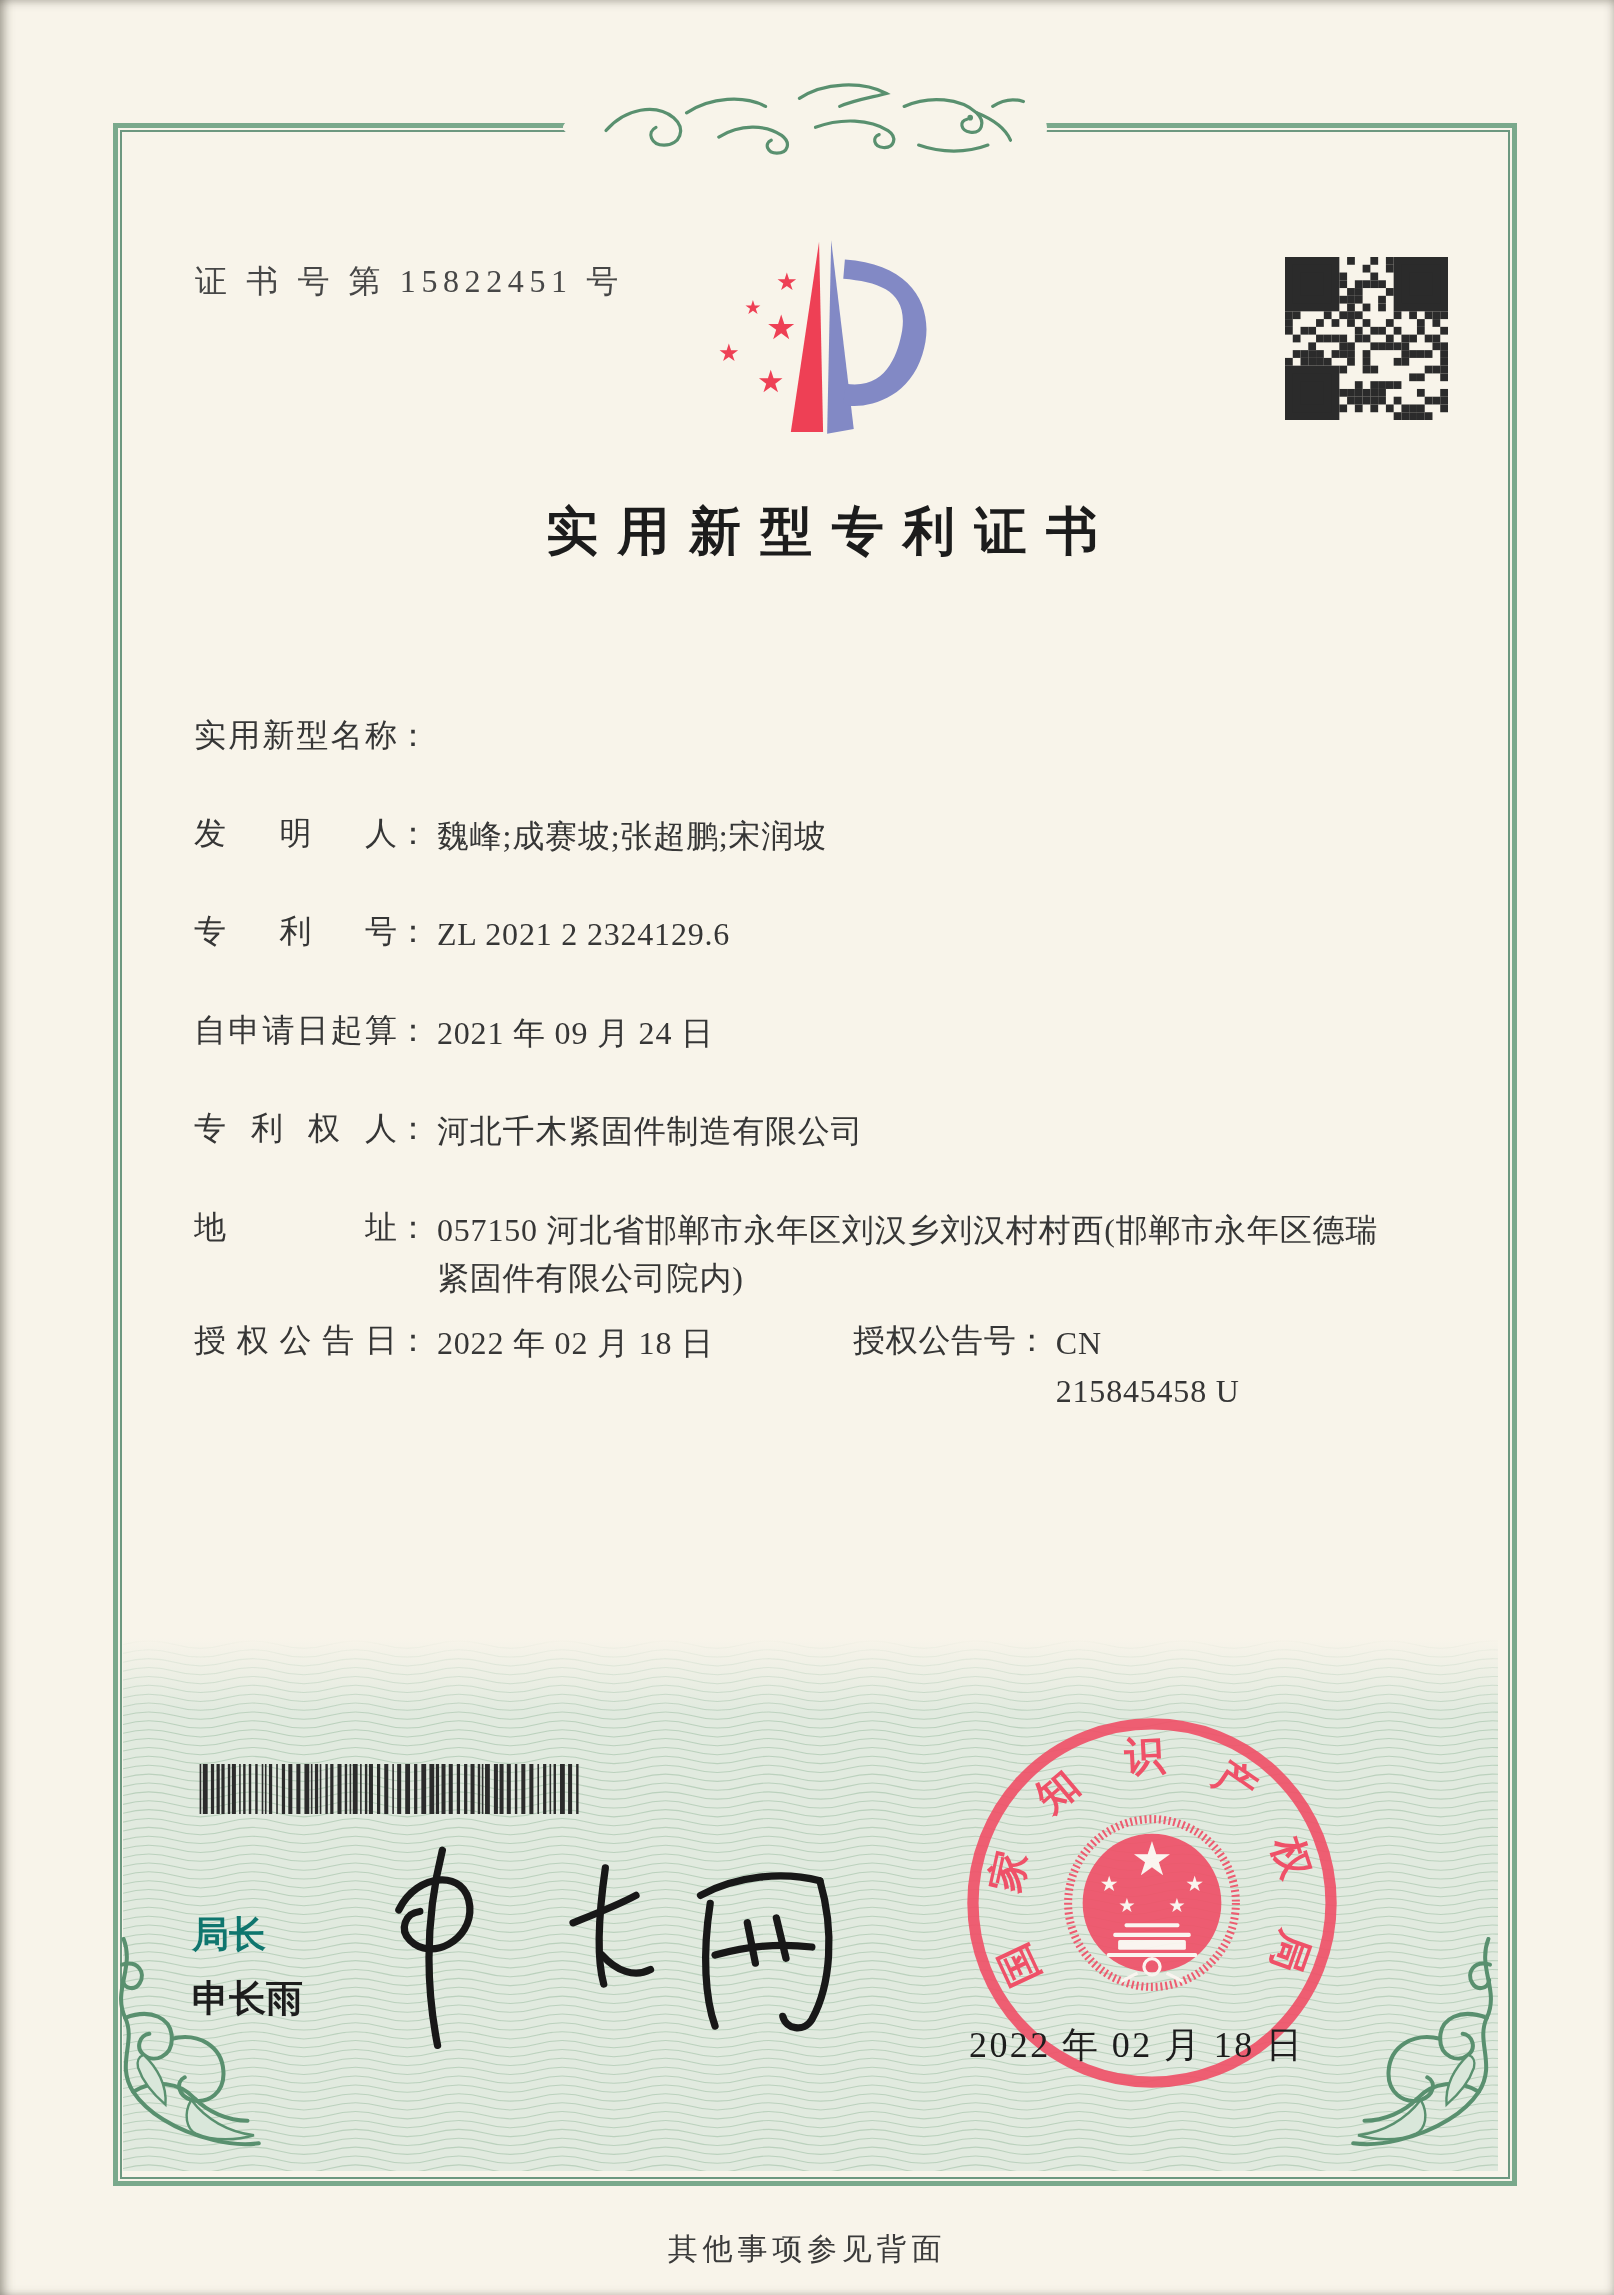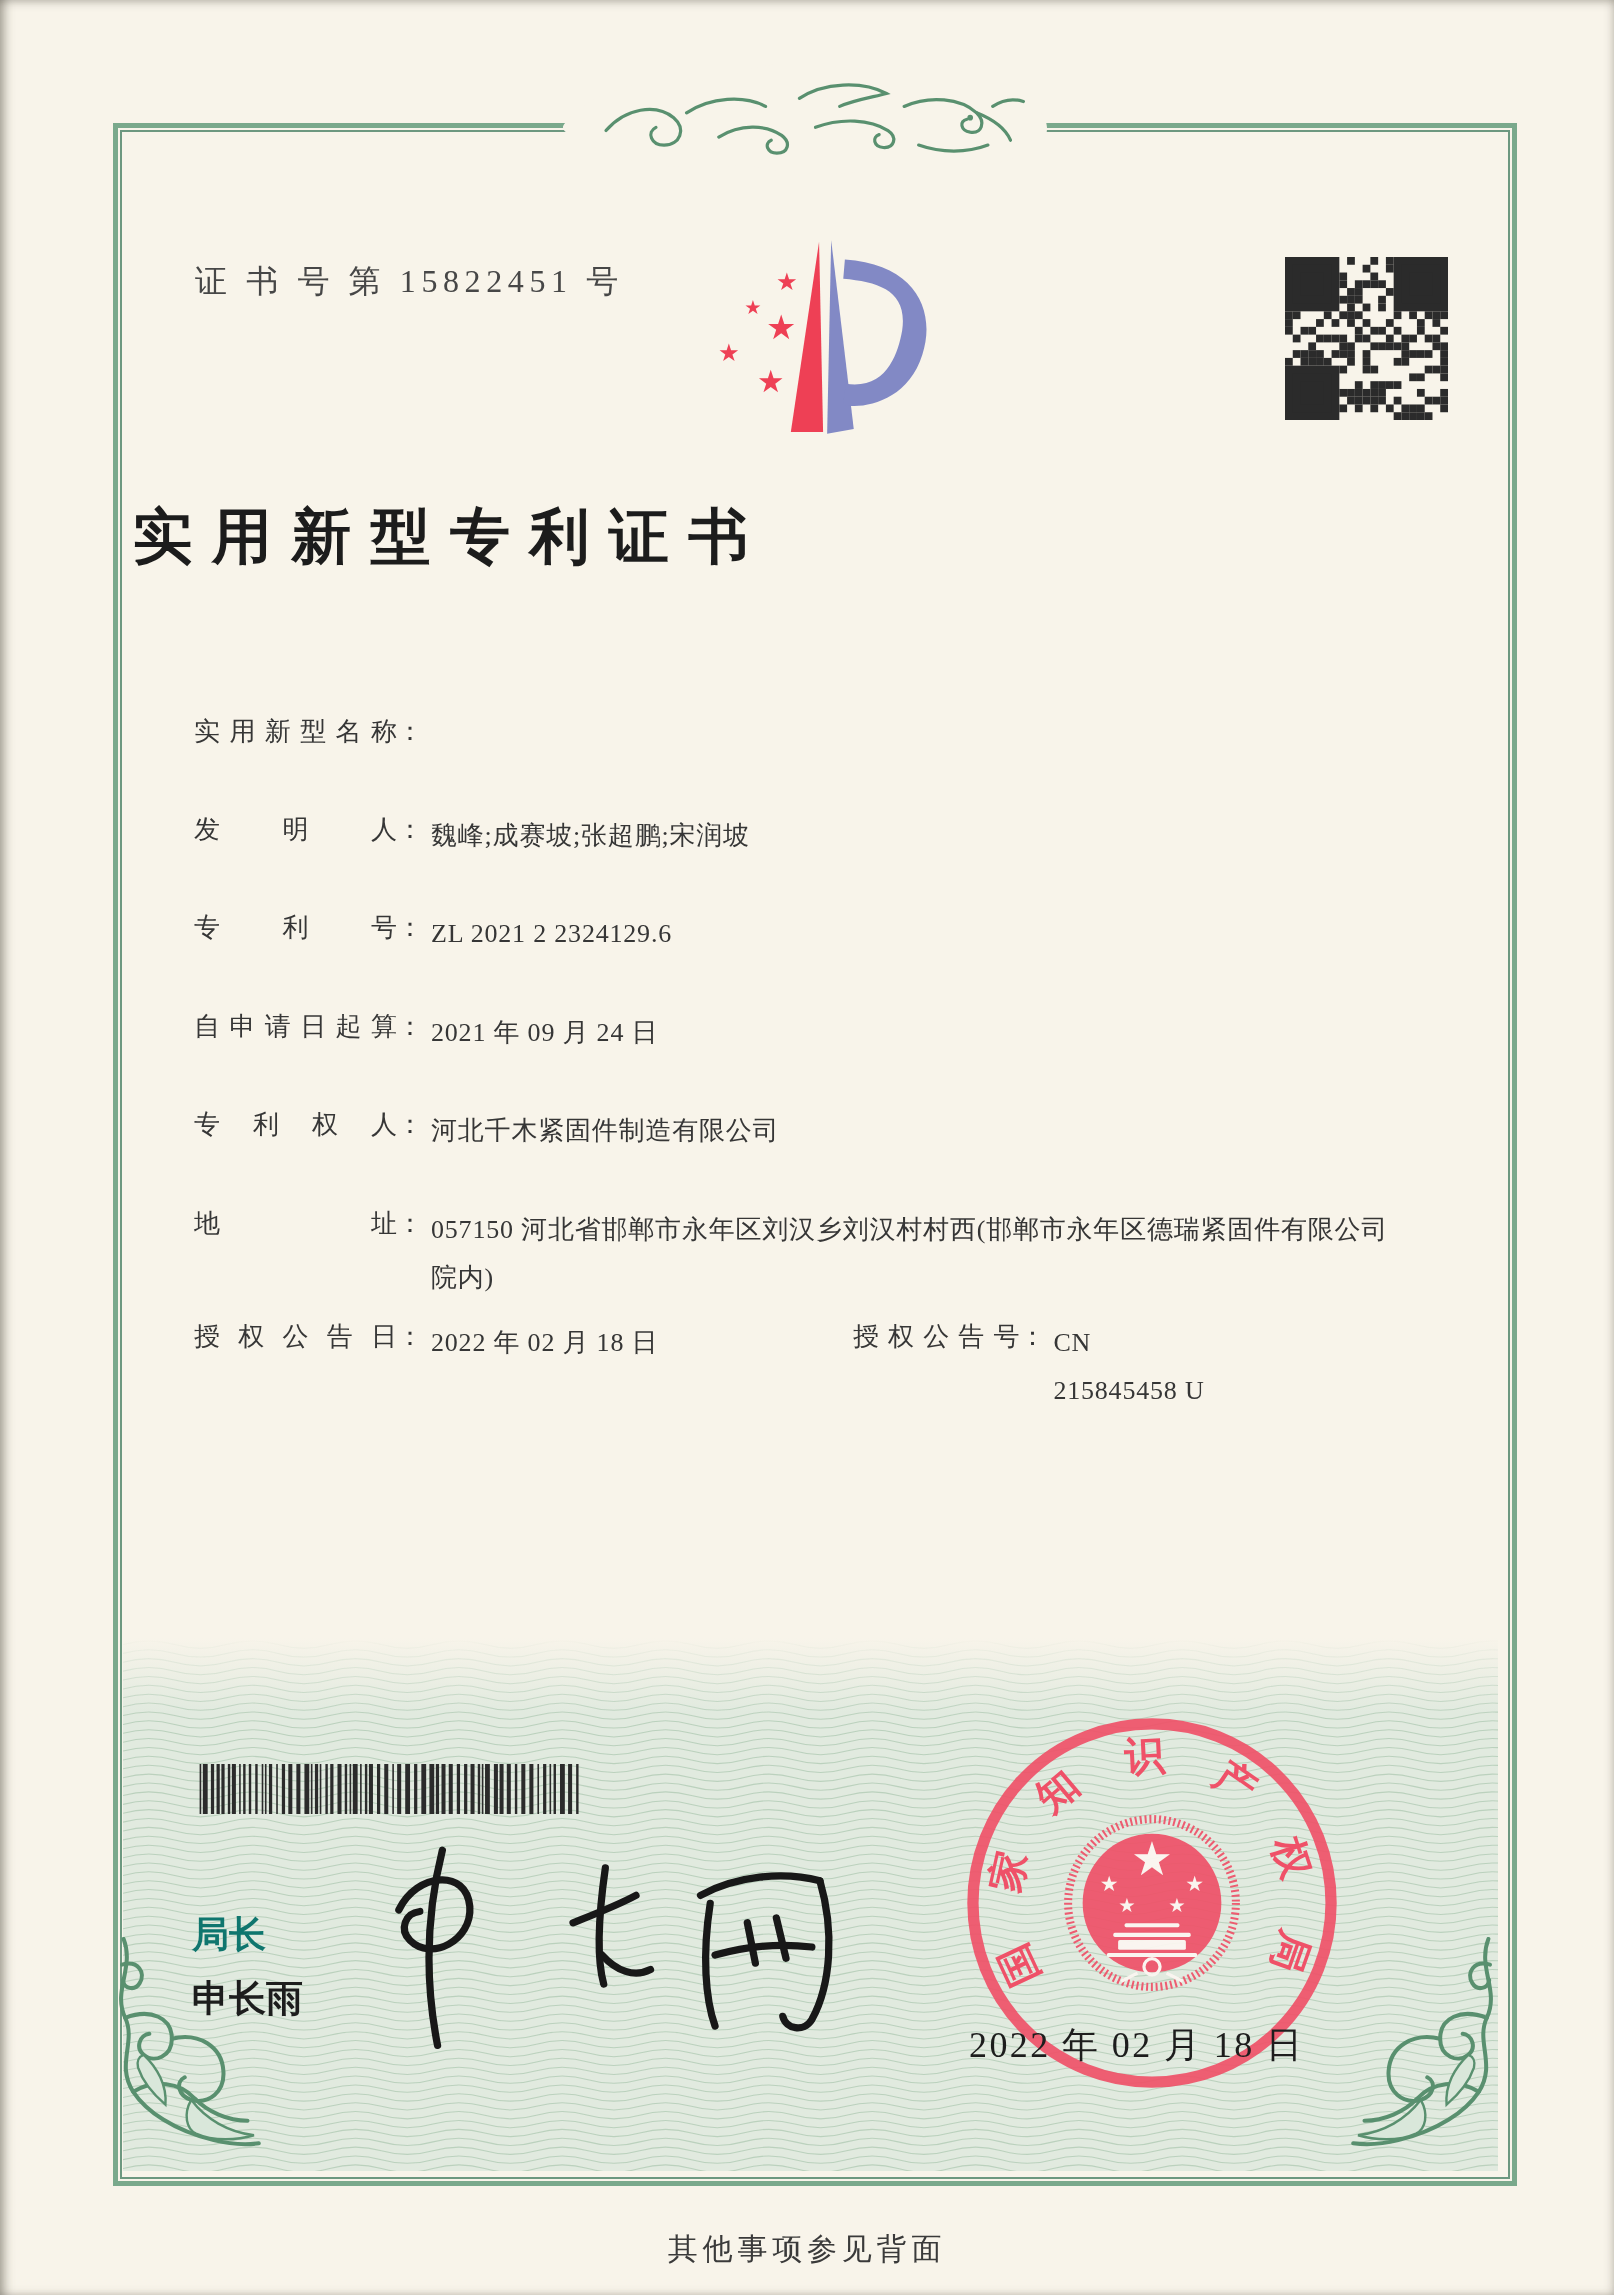--- a/index.html
+++ b/index.html
@@ -16,24 +16,24 @@
     background:linear-gradient(to bottom, rgba(225,234,223,0) 0%, var(--green-zone,#e1eadf) 14%);}
   .green-zone svg{position:absolute;inset:0;
     -webkit-mask-image:linear-gradient(to bottom,transparent,black 15%);
     mask-image:linear-gradient(to bottom,transparent,black 15%);}
   #waves path{fill:none;stroke:var(--wave-line,#aec8b2);stroke-width:1.3;opacity:.75;}
   
   .cert-no{position:absolute;left:176px;top:260px;font-size:32px;letter-spacing:5.6px;color:#474747;margin-left:19px;}
   .logo{position:absolute;left:690px;top:232px;}
   .qr{position:absolute;left:1285px;top:257px;}
   #qr rect{fill:var(--barcode-ink,#2b2b2b);}
-  .title{position:absolute;left:113px;top:497px;width:1394px;text-align:left;
-    font-size:60px;font-weight:700;letter-spacing:19.4px;text-indent:19.4px;color:var(--title-ink,#1c1c1c);}
-  
-  .row{position:absolute;left:194px;display:flex;align-items:flex-start;font-size:26px;color:#363636;}
+  .title{position:absolute;left:113px;top:497px;width:1394px;text-align:center;
+    font-size:52px;font-weight:700;letter-spacing:19.4px;text-indent:19.4px;color:var(--title-ink,#1c1c1c);padding-left:12px;}
+  
+  .row{position:absolute;left:194px;display:flex;align-items:flex-start;font-size:32px;color:#363636;}
   .lbl{display:inline-block;width:203px;text-align:justify;text-align-last:justify;}
   .colon{display:inline-block;}
   .val{margin-left:8px;letter-spacing:0.8px;max-width:960px;line-height:48px;}
   .grant2{position:absolute;left:659px;top:0;display:flex;}
   
   .body-text{position:absolute;left:194px;top:1372px;width:1240px;font-size:32px;line-height:50px;
     text-align:justify;color:#333;}
   .body-text p{margin:0;text-indent:2em;}
   .body-text p + p{margin-top:1.6px;}
   

